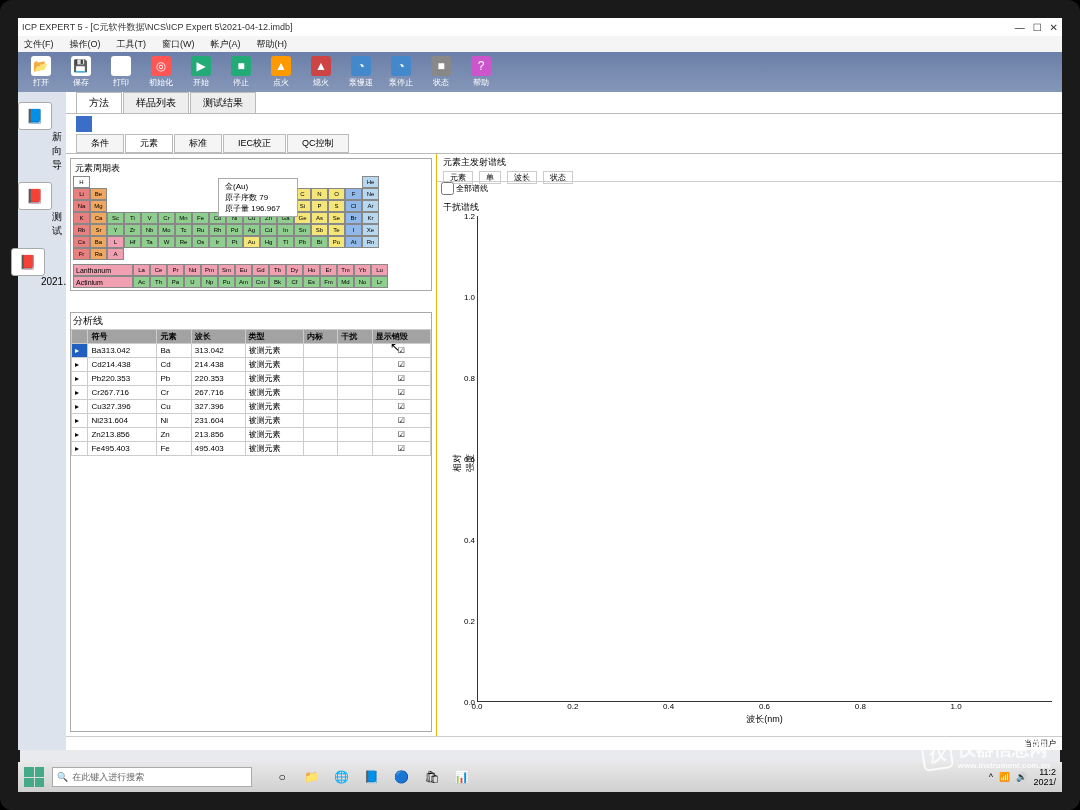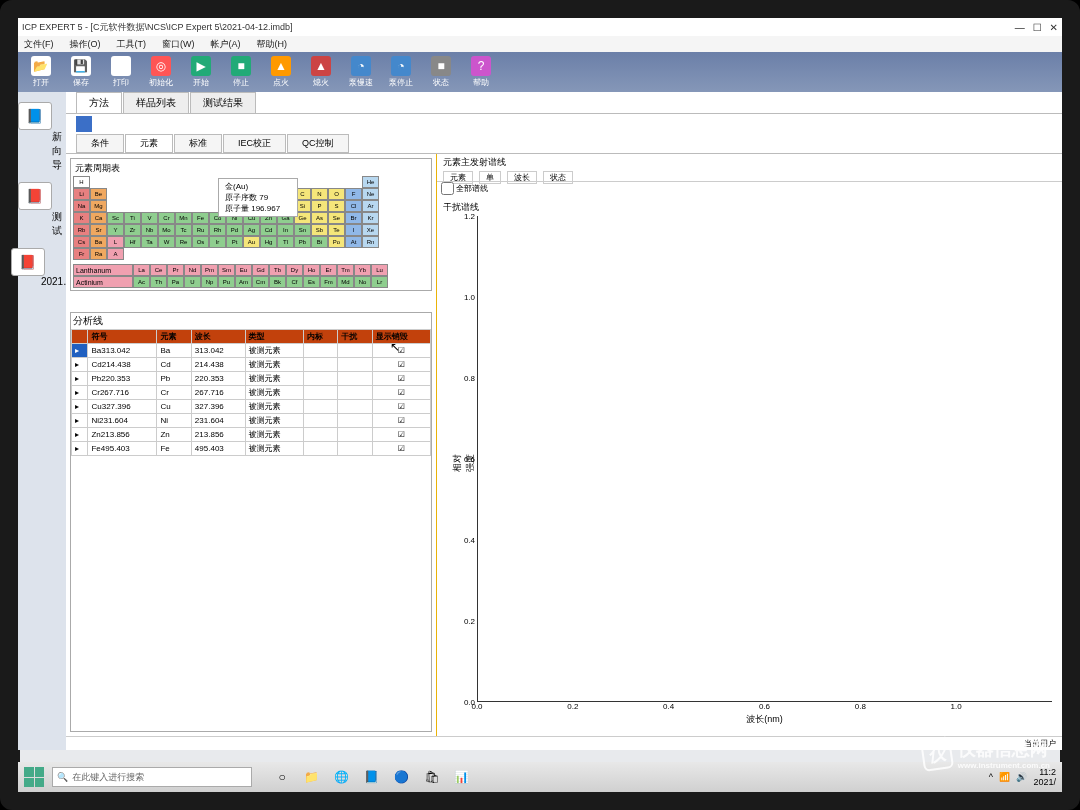--- a/index.html
+++ b/index.html
@@ -38,21 +38,21 @@
 .c-green { background: #8fce8f; } .c-yellow { background: #f5e67a; } .c-orange { background: #f0a860; }
 .c-pink { background: #f0a0b0; } .c-blue { background: #90b8e8; } .c-lblue { background: #b8d8f0; }
 .c-red { background: #e88080; } .c-white { background: #fff; }
 .lanact { margin-top: 4px; }
 .lan-row { display: flex; height: 12px; align-items: center; }
 .lan-label { width: 60px; font-size: 7px; background: #f0a0b0; border: 0.5px solid #888; height: 12px; display: flex; align-items: center; padding-left: 2px; }
 .analysis-box { border: 1px solid #aaa; flex: 1; display: flex; flex-direction: column; }
 .analysis-title { font-size: 10px; padding: 1px 2px; }
 .grid { font-size: 8px; border-collapse: collapse; }
 .grid th, .grid td { border: 1px solid #ccc; padding: 1px 3px; text-align: left; white-space: nowrap; }
-.grid th { background: #c2410c; }
+.grid th { background: #a3a3a3; }
 .grid .selrow td:first-child { background: #2060c0; color: #fff; }
 .checkcell { text-align: center !important; }
 .right-top { height: 28px; border-bottom: 1px solid #ccc; padding: 2px 6px; font-size: 9px; }
 .right-top-row { display: flex; gap: 6px; margin-top: 2px; }
 .right-top-row span { border: 1px solid #ccc; padding: 0 6px; font-size: 8px; }
 .chart-area { flex: 1; padding: 6px 10px 10px 6px; display: flex; flex-direction: column; }
 .chart-title { font-size: 9px; margin-bottom: 2px; }
 .chart-wrap { flex: 1; position: relative; border: none; }
 .yaxis { position: absolute; left: 0; top: 0; bottom: 24px; width: 34px; }
 .ytick { position: absolute; right: 2px; font-size: 8px; transform: translateY(-50%); }

